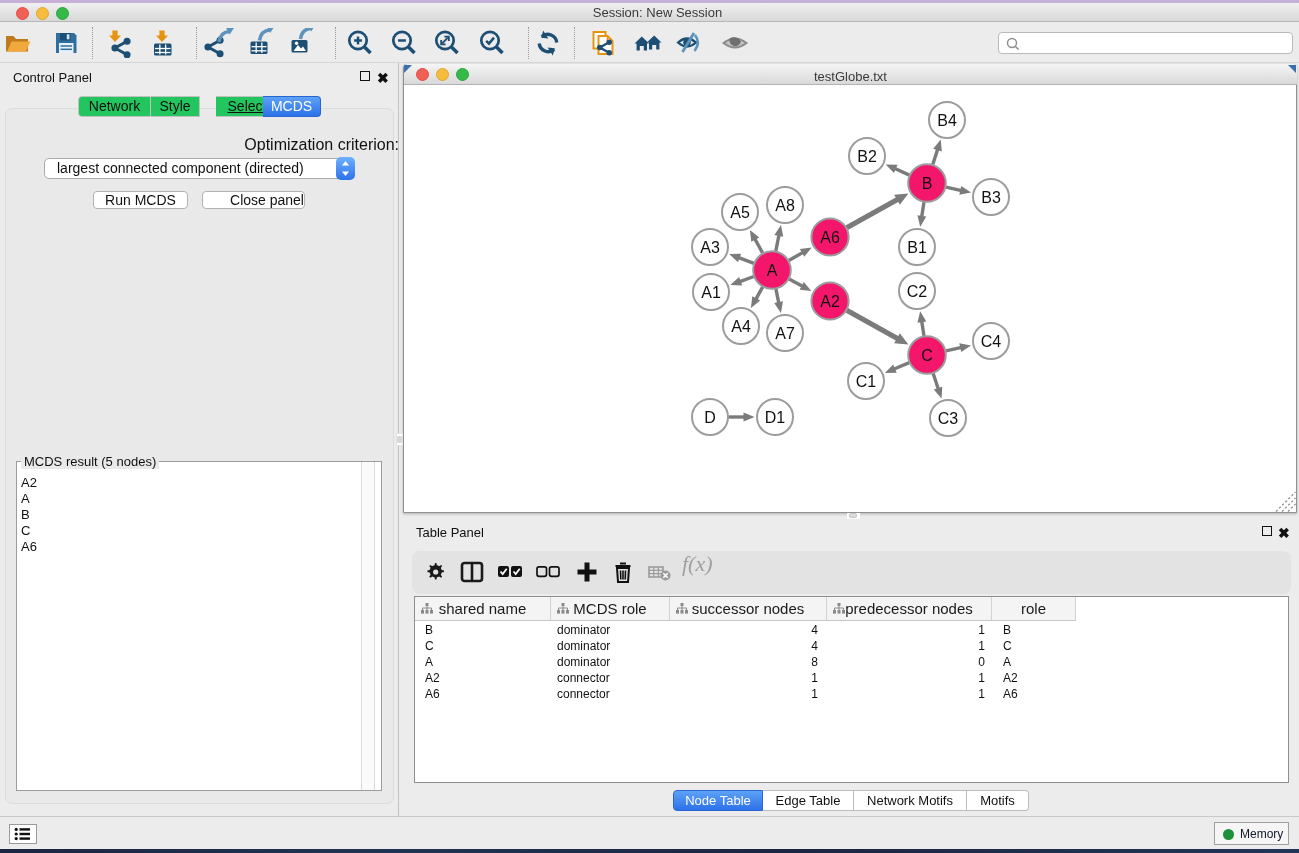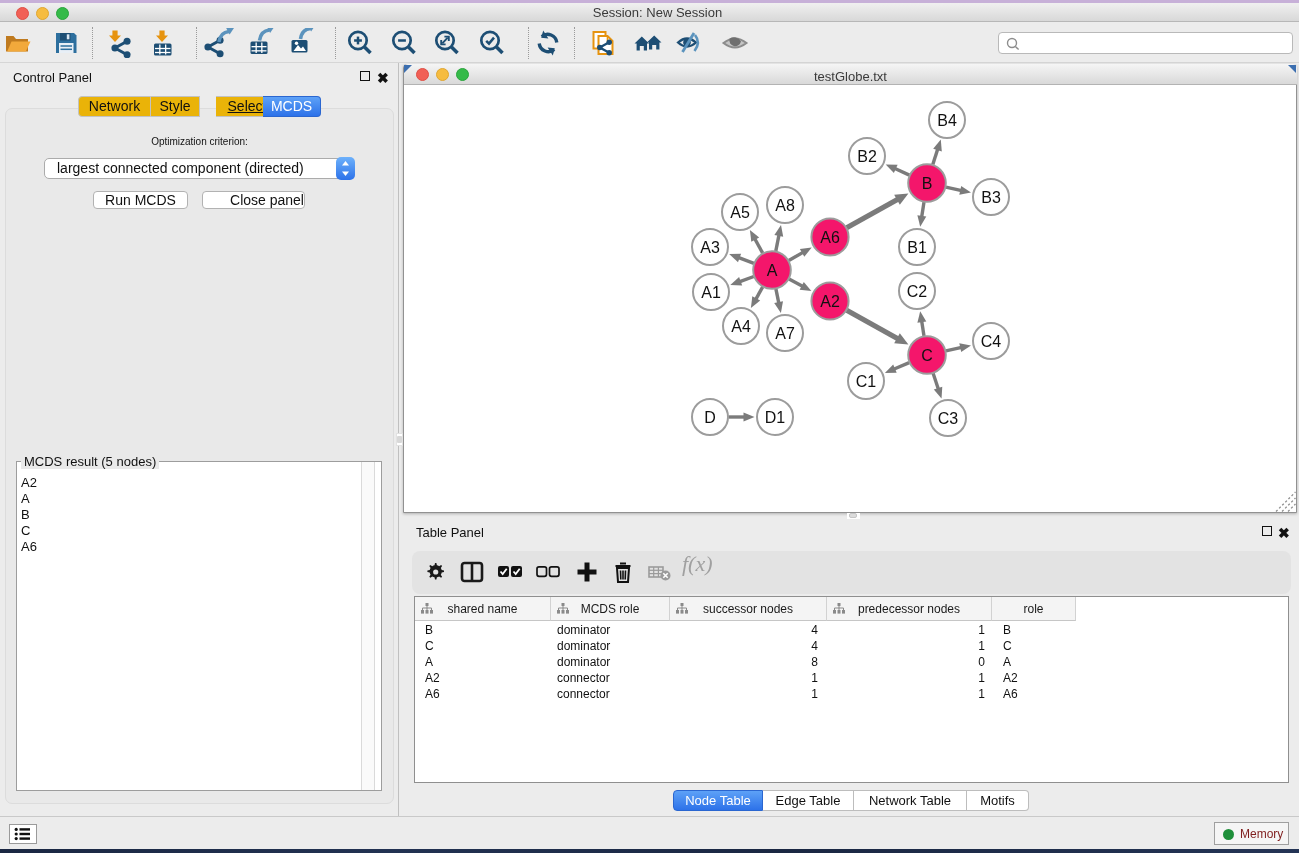--- a/index.html
+++ b/index.html
@@ -17,23 +17,23 @@
 .sep { position:absolute; top:4px; width:0; height:32px; border-left:1px dotted #9a9a9a; }
 .ticon { position:absolute; top:3px; }
 #searchbox { position:absolute; left:998px; top:9px; width:295px; height:22px; background:#fff;
   border:1px solid #b9b9b9; border-radius:4px; }
 
 #cpanel { left:0; top:63px; width:399px; height:755px; background:#ececec; border-right:1px solid #c0c0c0; }
 #cpanel-title { left:13px; top:70px; font-size:13px; color:#111; }
 .winbtn { position:absolute; font-size:12px; color:#111; }
 #innerpanel { left:5px; top:108px; width:389px; height:696px; background:#e9e9e9;
   border:1px solid #dcdcdc; border-radius:7px; }
-.tab { position:absolute; top:96px; height:21px; background:#eab308; border:1px solid #c2c2c2;
+.tab { position:absolute; top:96px; height:21px; background:#22c55e; border:1px solid #c2c2c2;
   font-size:14px; color:#111; text-align:center; line-height:19px; }
-#optlabel { left:0; top:136px; width:399px; text-align:center; font-size:10px; color:#111; }
+#optlabel { left:0; top:136px; width:399px; text-align:right; font-size:16px; color:#111; }
 #dropdown { left:44px; top:158px; width:310px; height:21px; background:#fff;
   border:1px solid #ababab; border-radius:5px; font-size:14px; color:#111; line-height:19px; padding-left:12px; }
 #dd-step { left:336px; top:157px; width:19px; height:23px; border-radius:5px;
   background:linear-gradient(#6db1fb,#2d72e9); color:#fff; }
 .btn { position:absolute; top:191px; height:18px; background:#fff; border:1px solid #b2b2b2;
   border-radius:4px; font-size:14px; color:#111; text-align:center; line-height:16px; }
 #fieldset { left:16px; top:461px; width:366px; height:330px; border:1px solid #9d9d9d; background:#fff; }
 #legend { left:21px; top:454px; background:#e9e9e9; padding:0 3px; font-size:13px; color:#111; }
 #mcdslist { left:17px; top:462px; width:348px; font-size:13px; color:#111; line-height:16px; padding:13px 0 0 4px; }
 #listscroll { left:361px; top:462px; width:14px; height:328px; background:#fafafa; border-left:1px solid #dadada; border-right:1px solid #dadada; }
@@ -42,29 +42,29 @@
   border:1px solid #919191; border-radius:4px 4px 0 0; box-shadow:0 1px 3px rgba(0,0,0,.25); }
 #nettitle { left:404px; top:64px; width:893px; height:21px;
   background:linear-gradient(#f5f5f5,#d9d9d9); border-bottom:1px solid #b3b3b3; border-radius:4px 4px 0 0; }
 #nettitle .tl { position:absolute; top:4px; width:13px; height:13px; border-radius:50%; }
 #nettext { left:404px; top:69px; width:893px; text-align:center; font-size:13px; color:#3a3a3a; }
 
 #tpanel-title { left:416px; top:525px; font-size:13px; color:#111; }
 #ttoolbar { left:412px; top:551px; width:879px; height:43px; background:#e3e3e3; border-radius:8px; }
 #ttable { left:414px; top:596px; width:875px; height:187px; background:#fff; border:1px solid #8f8f8f; }
 .th { position:absolute; top:597px; height:24px; background:#f4f4f4; border-right:1px solid #d2d2d2;
-  border-bottom:1px solid #c6c6c6; font-size:12px; color:#1a1a1a; text-align:center; line-height:24px; }
+  border-bottom:1px solid #c6c6c6; font-size:15px; color:#1a1a1a; text-align:center; line-height:24px; }
 .td { position:absolute; font-size:12px; color:#111; height:16px; line-height:16px; }
 .btab { position:absolute; top:790px; height:21px; background:#fff; border:1px solid #bdbdbd;
   font-size:13px; color:#111; text-align:center; line-height:19px; }
 
 #statusbar { left:0; top:816px; width:1299px; height:33px; background:#ececec; border-top:1px solid #c9c9c9; }
 #navy { left:0; top:849px; width:1299px; height:4px; background:linear-gradient(90deg,#1a2742,#223252 30%,#1a2742 60%,#243455); }
 #memorybtn { left:1214px; top:822px; width:75px; height:23px; background:#f5f5f5; border:1px solid #9f9f9f;
-  font-size:12px; color:#7f1d1d; }
+  font-size:12px; color:#0f172a; }
 #listbtn { left:9px; top:824px; width:28px; height:20px; background:#fff; border:1px solid #9a9a9a; }
 </style>
 </head>
 <body>
 <div class="abs" id="purpletop"></div>
 <div class="abs" id="titlebar">
   <div class="tl" style="left:16px; background:#f16056; border:1px solid #df4f45;"></div>
   <div class="tl" style="left:36px; background:#f6bc40; border:1px solid #e0a630;"></div>
   <div class="tl" style="left:56px; background:#35ba49; border:1px solid #2aa53c;"></div>
 </div>
@@ -451,21 +451,21 @@
 <div class="td" style="left:700px; top:670px; width:118px; text-align:right;">1</div>
 <div class="td" style="left:860px; top:670px; width:125px; text-align:right;">1</div>
 <div class="td" style="left:1003px; top:670px;">A2</div>
 <div class="td" style="left:425px; top:686px;">A6</div>
 <div class="td" style="left:557px; top:686px;">connector</div>
 <div class="td" style="left:700px; top:686px; width:118px; text-align:right;">1</div>
 <div class="td" style="left:860px; top:686px; width:125px; text-align:right;">1</div>
 <div class="td" style="left:1003px; top:686px;">A6</div>
 <div class="btab" style="left:673px; width:90px; border-radius:4px 0 0 4px; background:linear-gradient(#5da1f7,#2d72e9); border-color:#2a66d0; color:#fff;">Node Table</div>
 <div class="btab" style="left:763px; width:91px; border-left:none;">Edge Table</div>
-<div class="btab" style="left:854px; width:113px; border-left:none;">Network Table</div>
+<div class="btab" style="left:854px; width:113px; border-left:none;">Network Motifs</div>
 <div class="btab" style="left:967px; width:62px; border-left:none; border-radius:0 4px 4px 0;">Motifs</div>
 
 <div class="abs" id="statusbar"></div>
 <div class="abs" id="listbtn">
     <svg width="18" height="14" viewBox="0 0 18 14" style="position:absolute;left:4px;top:2px">
       <g fill="#111">
         <circle cx="2.2" cy="2.4" r="1.6"></circle>
         <rect x="5.5" y="1.2" width="10.5" height="2.4"></rect>
         <circle cx="2.2" cy="7" r="1.6"></circle>
         <rect x="5.5" y="5.8" width="10.5" height="2.4"></rect>

